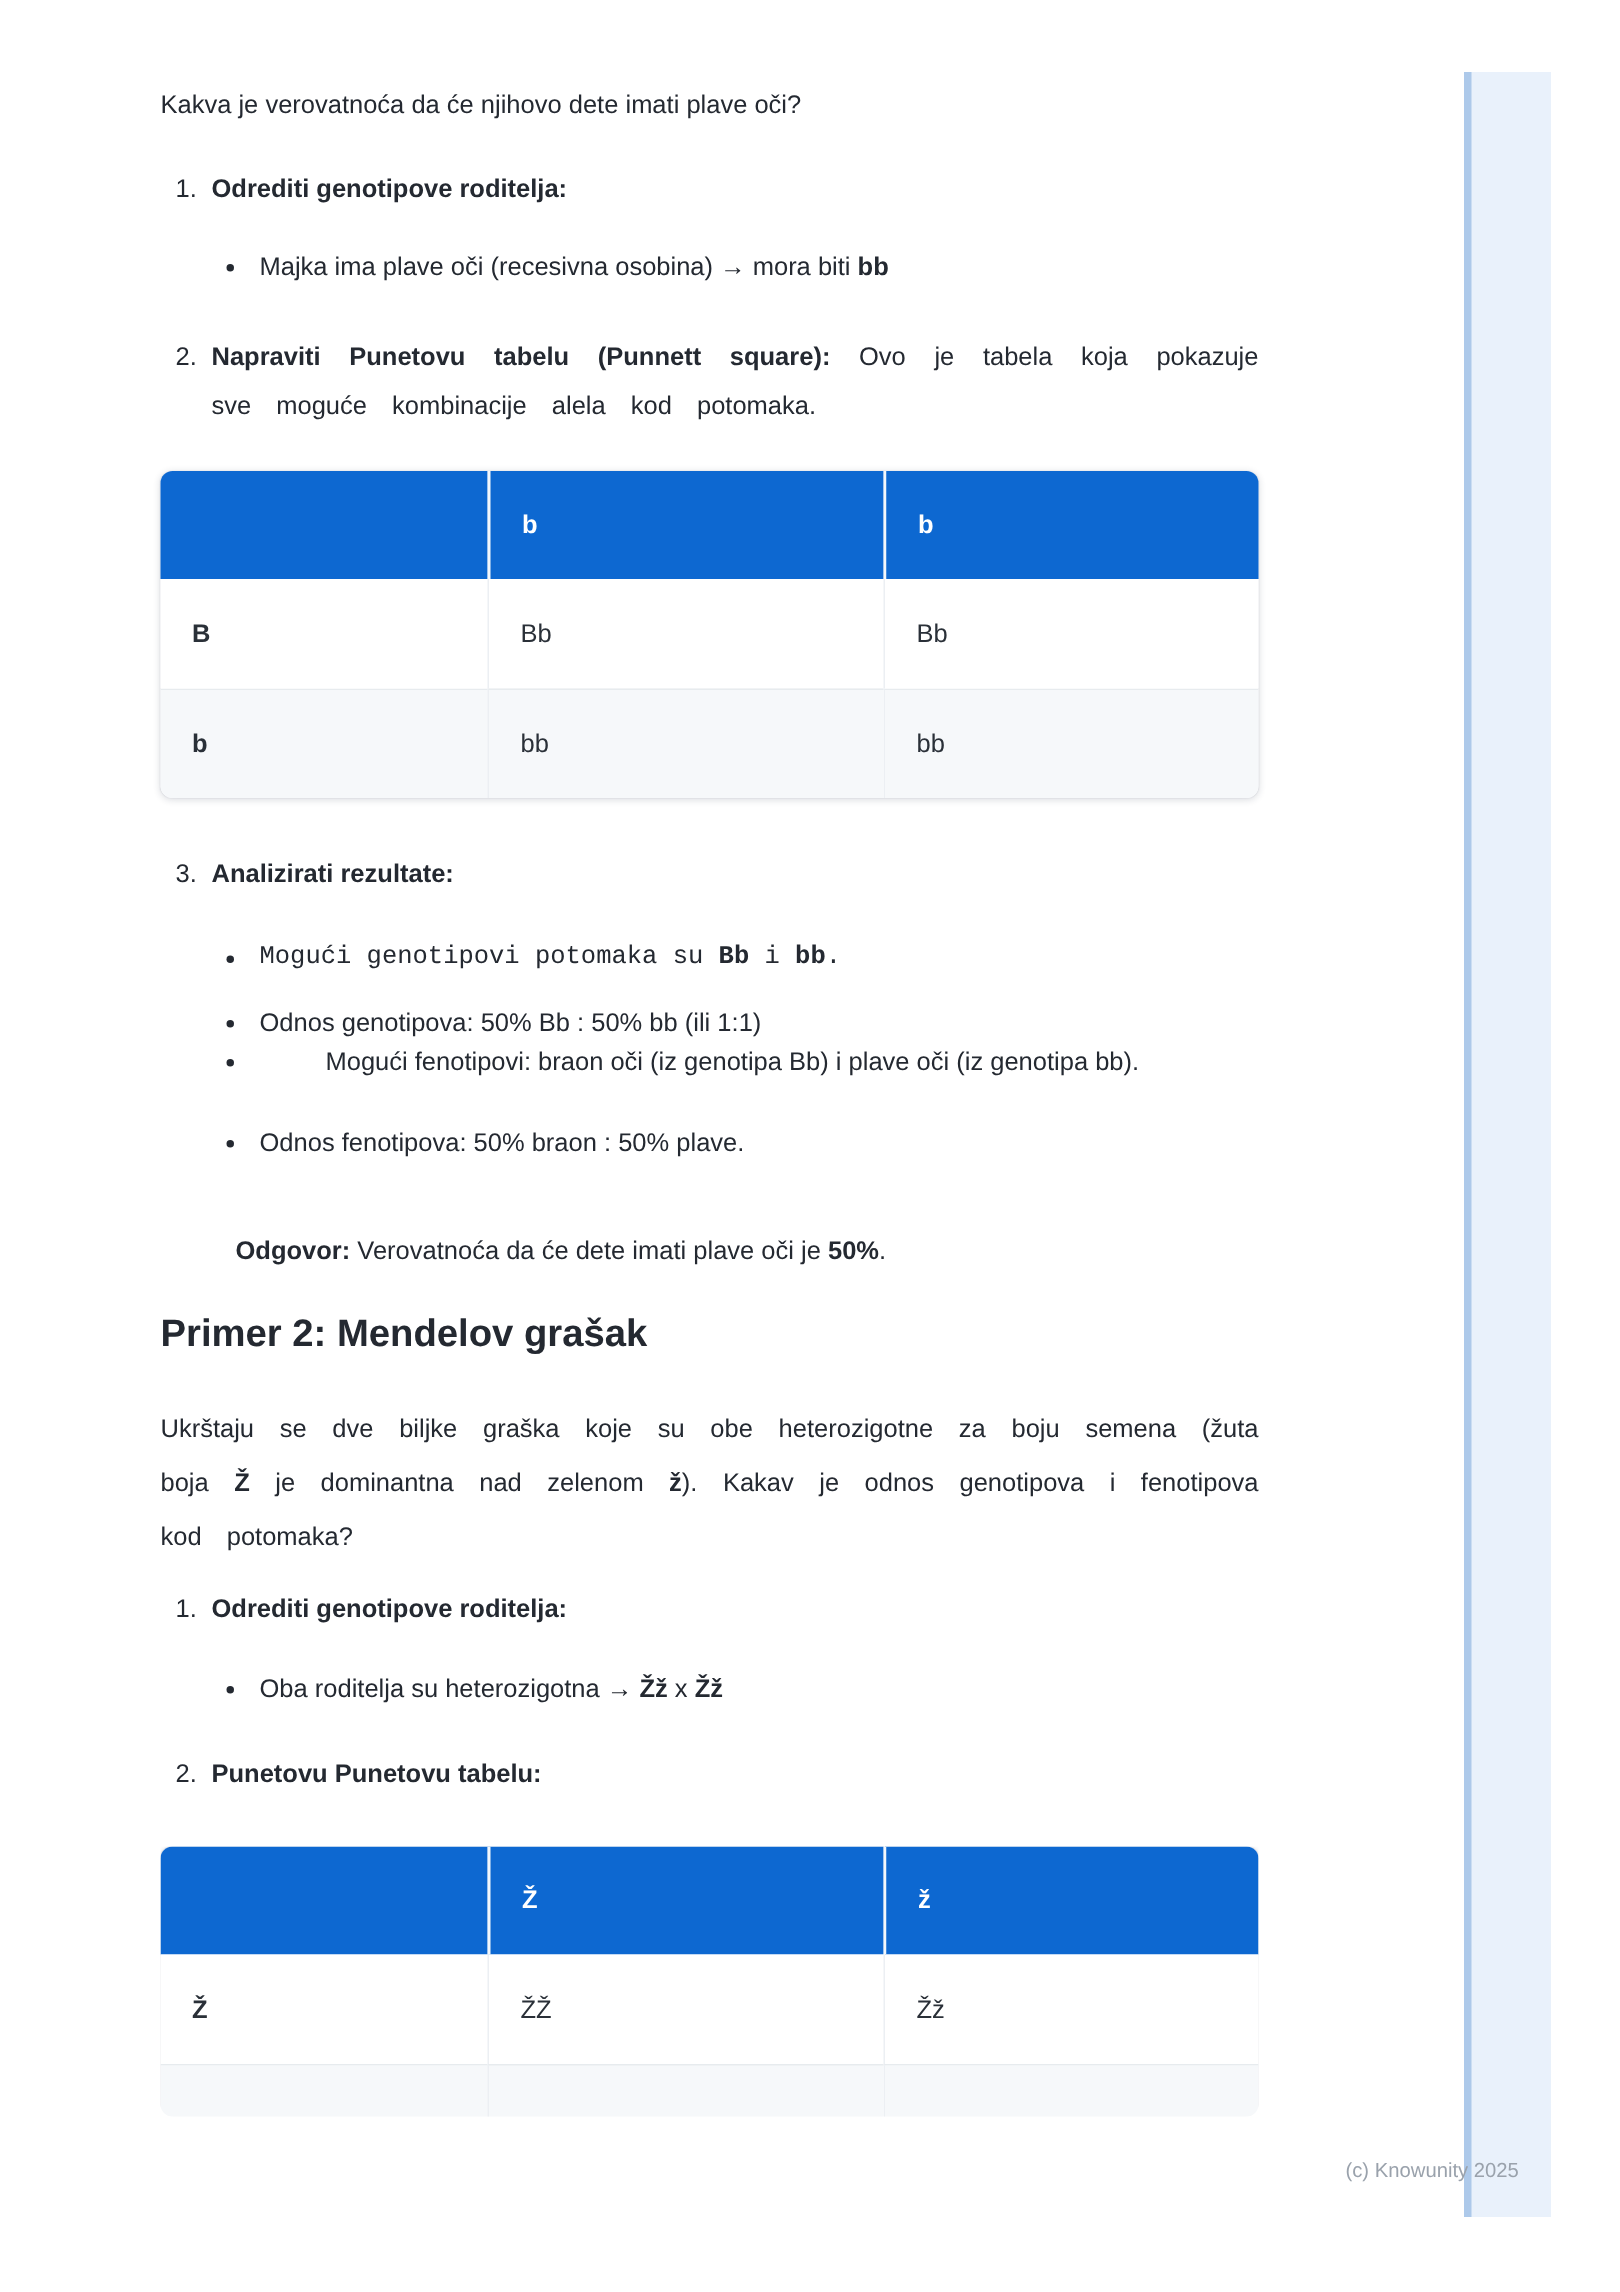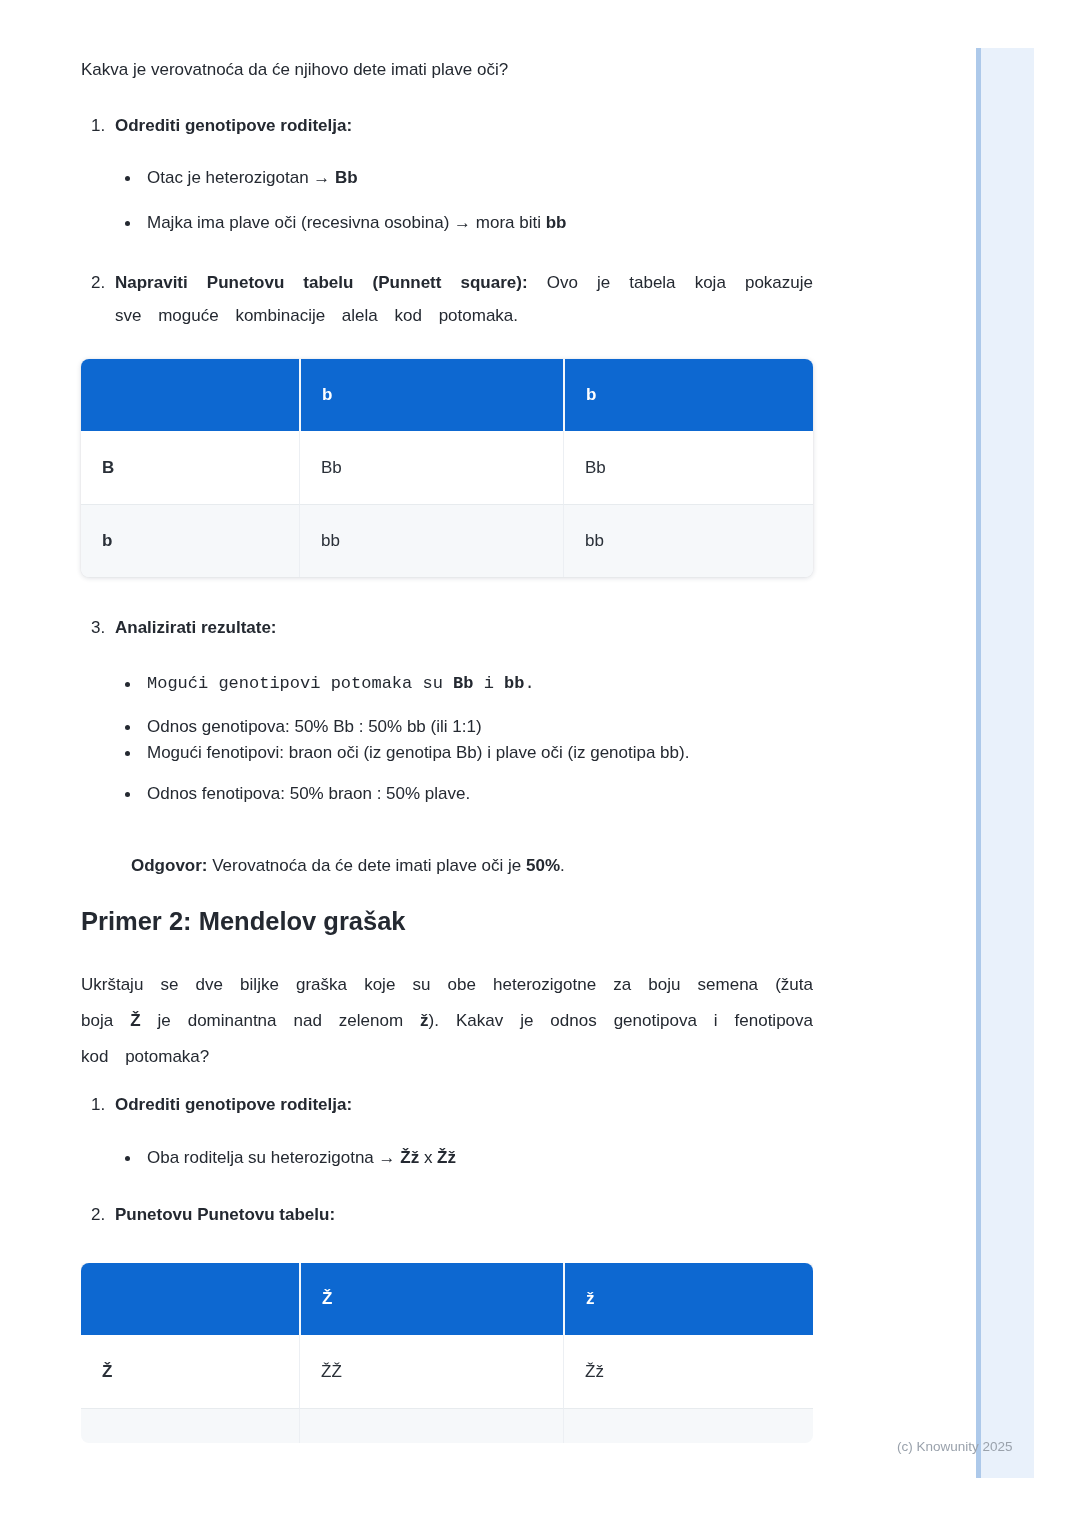--- a/index.html
+++ b/index.html
@@ -6,21 +6,21 @@
   html,body { width:1080px; height:1528px; }
   body {
     position:relative;
     overflow:hidden;
     background:#ffffff;
     font-family:"Liberation Sans","DejaVu Sans",sans-serif;
     color:#242931;
   }
   .content {
     position:absolute;
-    left:81px; top:0;
+    left:107px; top:0;
     width:732px;
     font-size:17px;
     color:#242931;
   }
   b { font-weight:700; }
 
   
   .question { margin:58px 0 34px; line-height:23px; }
 
   
@@ -43,21 +43,21 @@
     flex:none; width:5px; height:5px; border-radius:50%;
     background:#242931; margin:9px 0 0 10px;
   }
   .bitem .txt { margin-left:17px; line-height:22px; }
   .bitem.wrap .txt { line-height:30px; max-width:615px; }
   .bitem.wrap .dot { margin-top:13px; }
   #b1a { margin-bottom:23px; }
   #b1b { margin-bottom:32px; }
   #b3a { margin-bottom:21px;font-family:Liberation Mono, monospace; }
   #b3b { }
-  #b3c { margin-bottom:15px; }
+  #b3c { margin-bottom:28px;gap:44px; }
   #b3d { margin-bottom:50px; }
   #b4a { margin-bottom:35px;margin-top:12px; }
 
   
   .answer { margin:0 0 33px 50px; line-height:22px; }
   .h2 { line-height:22px; margin-bottom:35px; font-weight:700; }
   .para {
     line-height:36px; margin-bottom:19px;
     text-align:justify; word-spacing:12px;
   }
@@ -106,24 +106,20 @@
 
 <div class="content">
 
   <p class="question"><span>Kakva je verovatnoća da će njihovo dete imati plave oči?</span></p>
 
   <div class="oitem" id="step1">
     <span class="num">1.</span>
     <div class="txt"><b>Odrediti genotipove roditelja:</b></div>
   </div>
 
-  <div class="bitem" id="b1a">
-    <span class="dot"></span>
-    <div class="txt"><span>Otac je heterozigotan → </span><b>Bb</b></div>
-  </div>
   <div class="bitem" id="b1b">
     <span class="dot"></span>
     <div class="txt"><span>Majka ima plave oči (recesivna osobina) → mora biti </span><b>bb</b></div>
   </div>
 
   <div class="oitem two-line" id="step2">
     <span class="num">2.</span>
     <div class="txt"><b>Napraviti Punetovu tabelu (Punnett square):</b><span> Ovo je tabela koja pokazuje sve moguće kombinacije alela kod potomaka.</span></div>
   </div>
 

